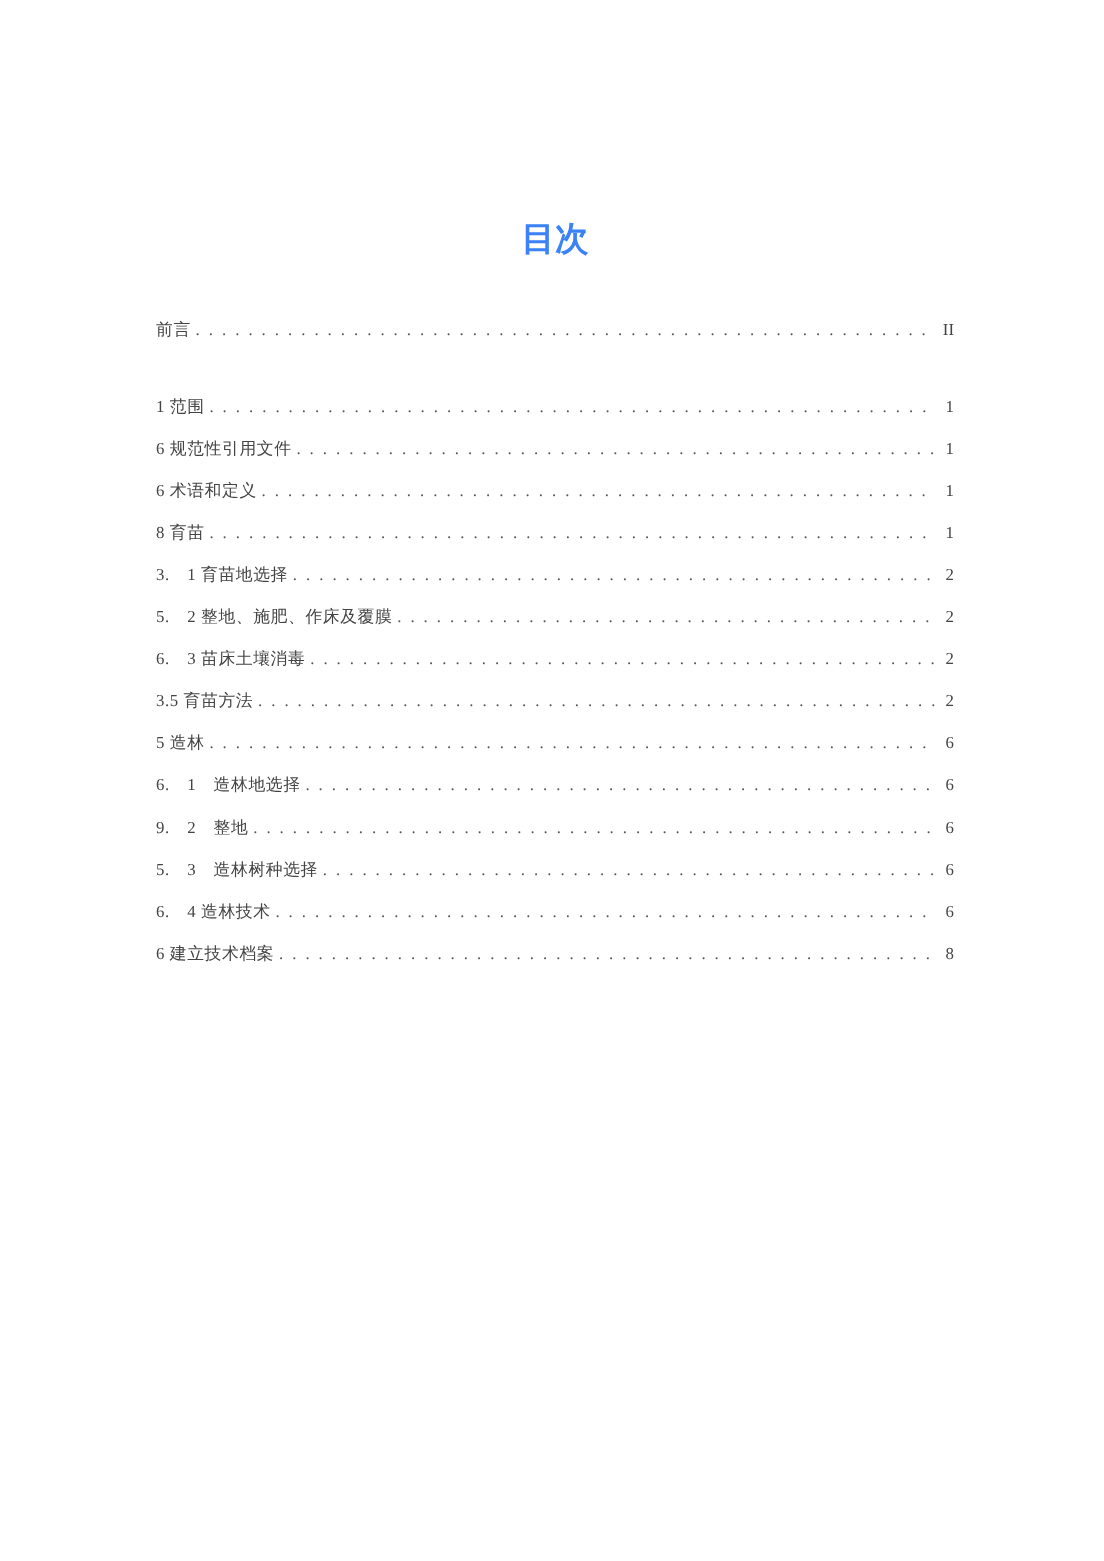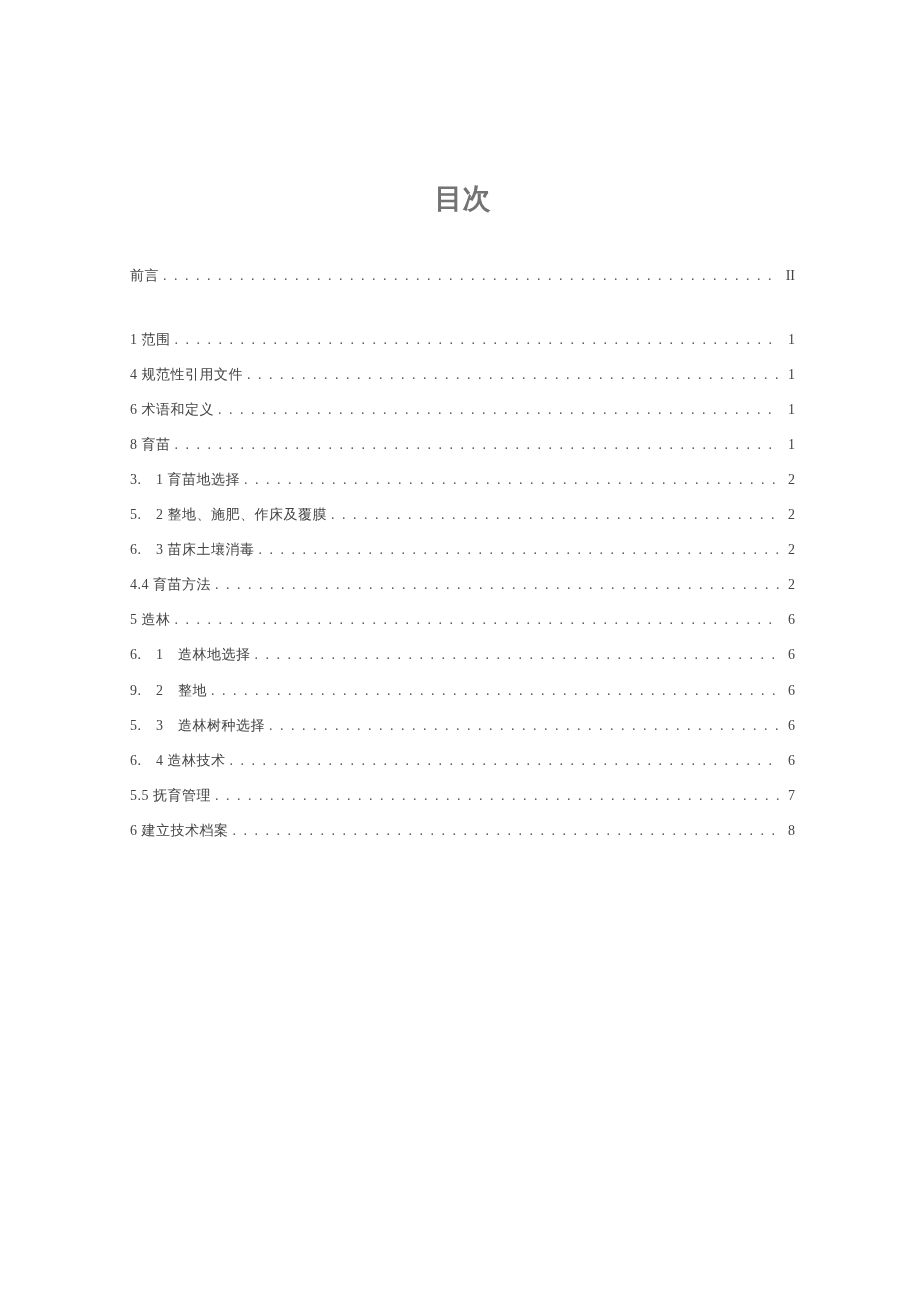--- a/index.html
+++ b/index.html
@@ -15,21 +15,21 @@
       color: #333;
       position: relative;
     }
     .page {
       padding: 180px 125px 0 130px;
     }
     .title {
       text-align: center;
       font-size: 28px;
       font-weight: bold;
-      color: #737373;
+      color: #3b82f6;
       margin-bottom: 48px;
       font-family: "SimHei", "黑体", sans-serif;
     }
     .toc-list {
       font-size: 14px;
       color: #444;
     }
     .toc-entry {
       display: flex;
       align-items: flex-end;
@@ -73,21 +73,21 @@
         <span class="toc-label">前言</span>
         <span class="toc-dots"></span>
         <span class="toc-page">II</span>
       </div>
       <div class="toc-entry">
         <span class="toc-label">1 范围</span>
         <span class="toc-dots"></span>
         <span class="toc-page">1</span>
       </div>
       <div class="toc-entry">
-        <span class="toc-label">4 规范性引用文件</span>
+        <span class="toc-label">6 规范性引用文件</span>
         <span class="toc-dots"></span>
         <span class="toc-page">1</span>
       </div>
       <div class="toc-entry">
         <span class="toc-label">6 术语和定义</span>
         <span class="toc-dots"></span>
         <span class="toc-page">1</span>
       </div>
       <div class="toc-entry">
         <span class="toc-label">8 育苗</span>
@@ -103,21 +103,21 @@
         <span class="toc-label">5.　2 整地、施肥、作床及覆膜</span>
         <span class="toc-dots"></span>
         <span class="toc-page">2</span>
       </div>
       <div class="toc-entry">
         <span class="toc-label">6.　3 苗床土壤消毒</span>
         <span class="toc-dots"></span>
         <span class="toc-page">2</span>
       </div>
       <div class="toc-entry">
-        <span class="toc-label">4.4 育苗方法</span>
+        <span class="toc-label">3.5 育苗方法</span>
         <span class="toc-dots"></span>
         <span class="toc-page">2</span>
       </div>
       <div class="toc-entry">
         <span class="toc-label">5 造林</span>
         <span class="toc-dots"></span>
         <span class="toc-page">6</span>
       </div>
       <div class="toc-entry">
         <span class="toc-label">6.　1　造林地选择</span>
@@ -133,23 +133,18 @@
         <span class="toc-label">5.　3　造林树种选择</span>
         <span class="toc-dots"></span>
         <span class="toc-page">6</span>
       </div>
       <div class="toc-entry">
         <span class="toc-label">6.　4 造林技术</span>
         <span class="toc-dots"></span>
         <span class="toc-page">6</span>
       </div>
       <div class="toc-entry">
-        <span class="toc-label">5.5 抚育管理</span>
-        <span class="toc-dots"></span>
-        <span class="toc-page">7</span>
-      </div>
-      <div class="toc-entry">
         <span class="toc-label">6 建立技术档案</span>
         <span class="toc-dots"></span>
         <span class="toc-page">8</span>
       </div>
     </div>
 </div>
 
 </body></html>

